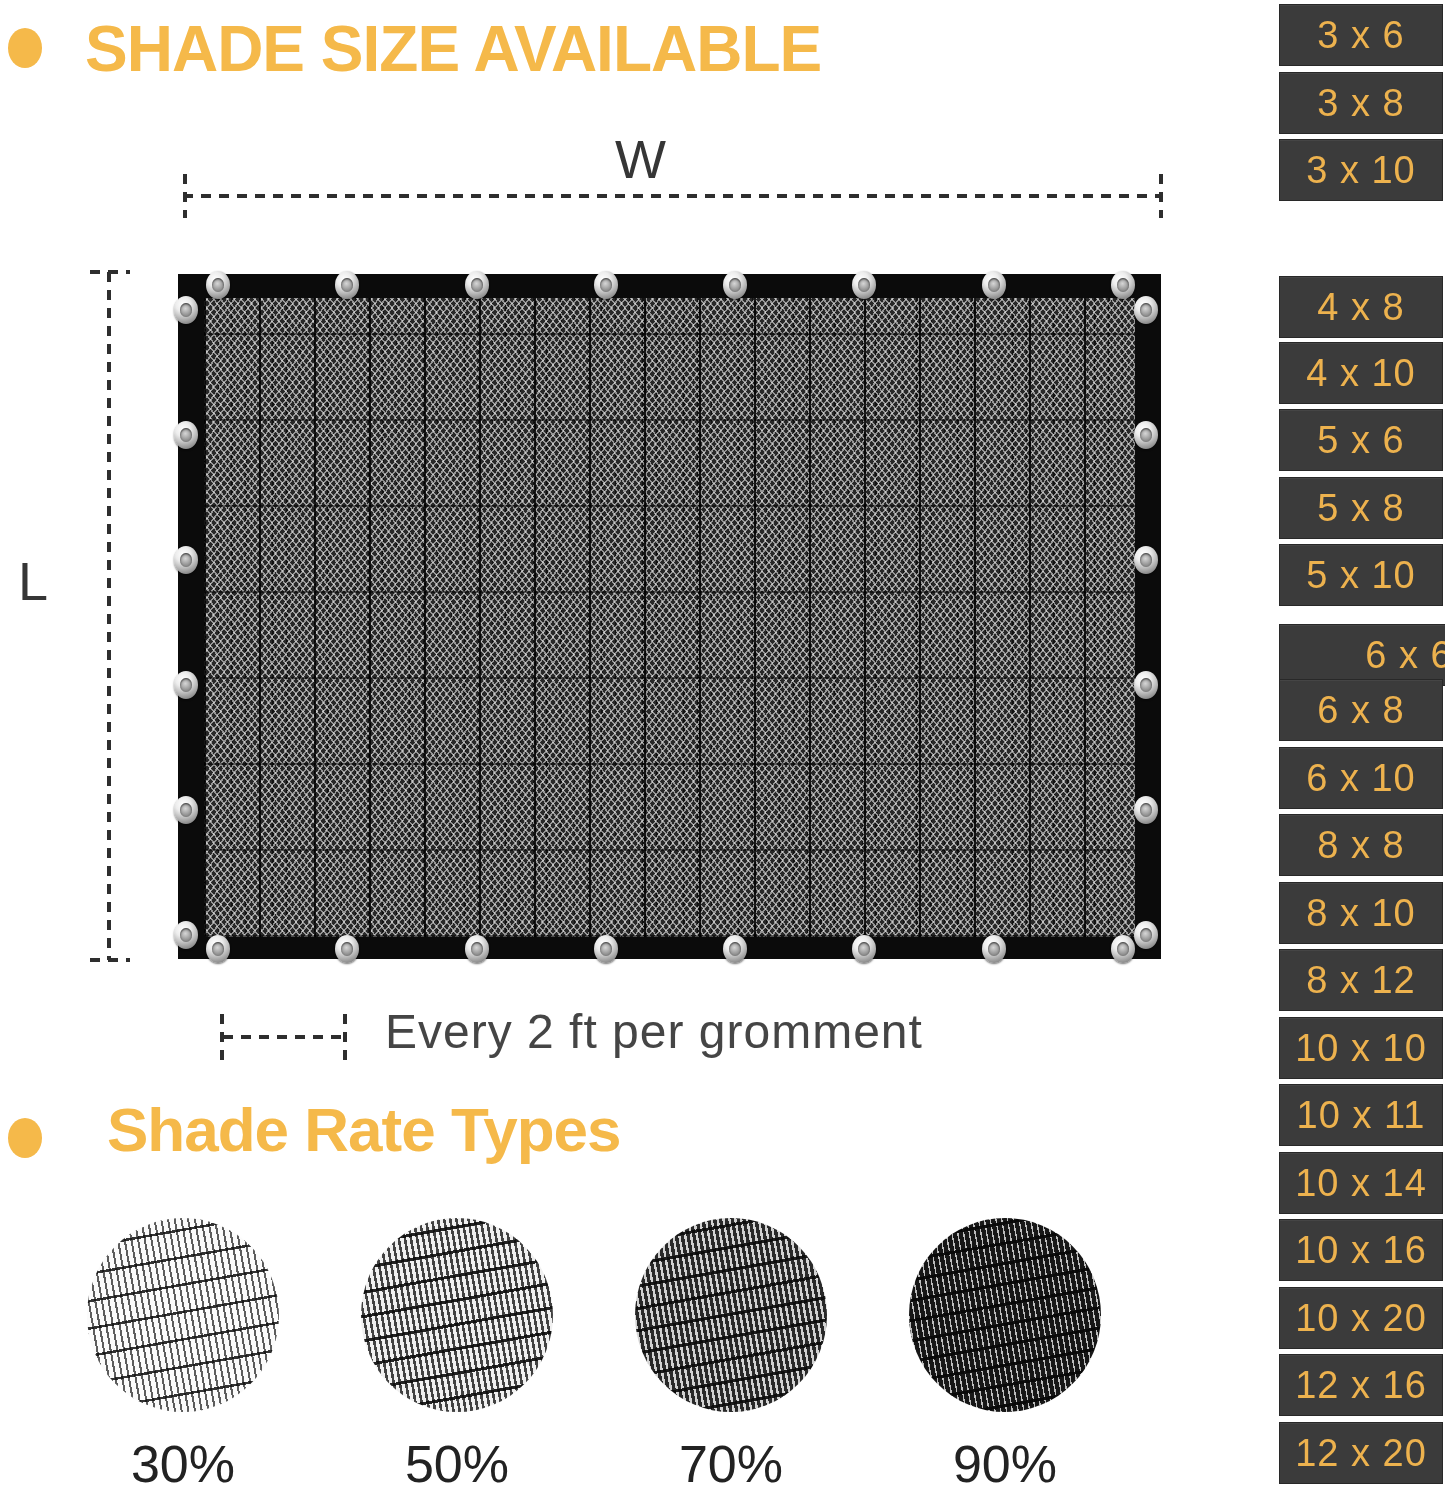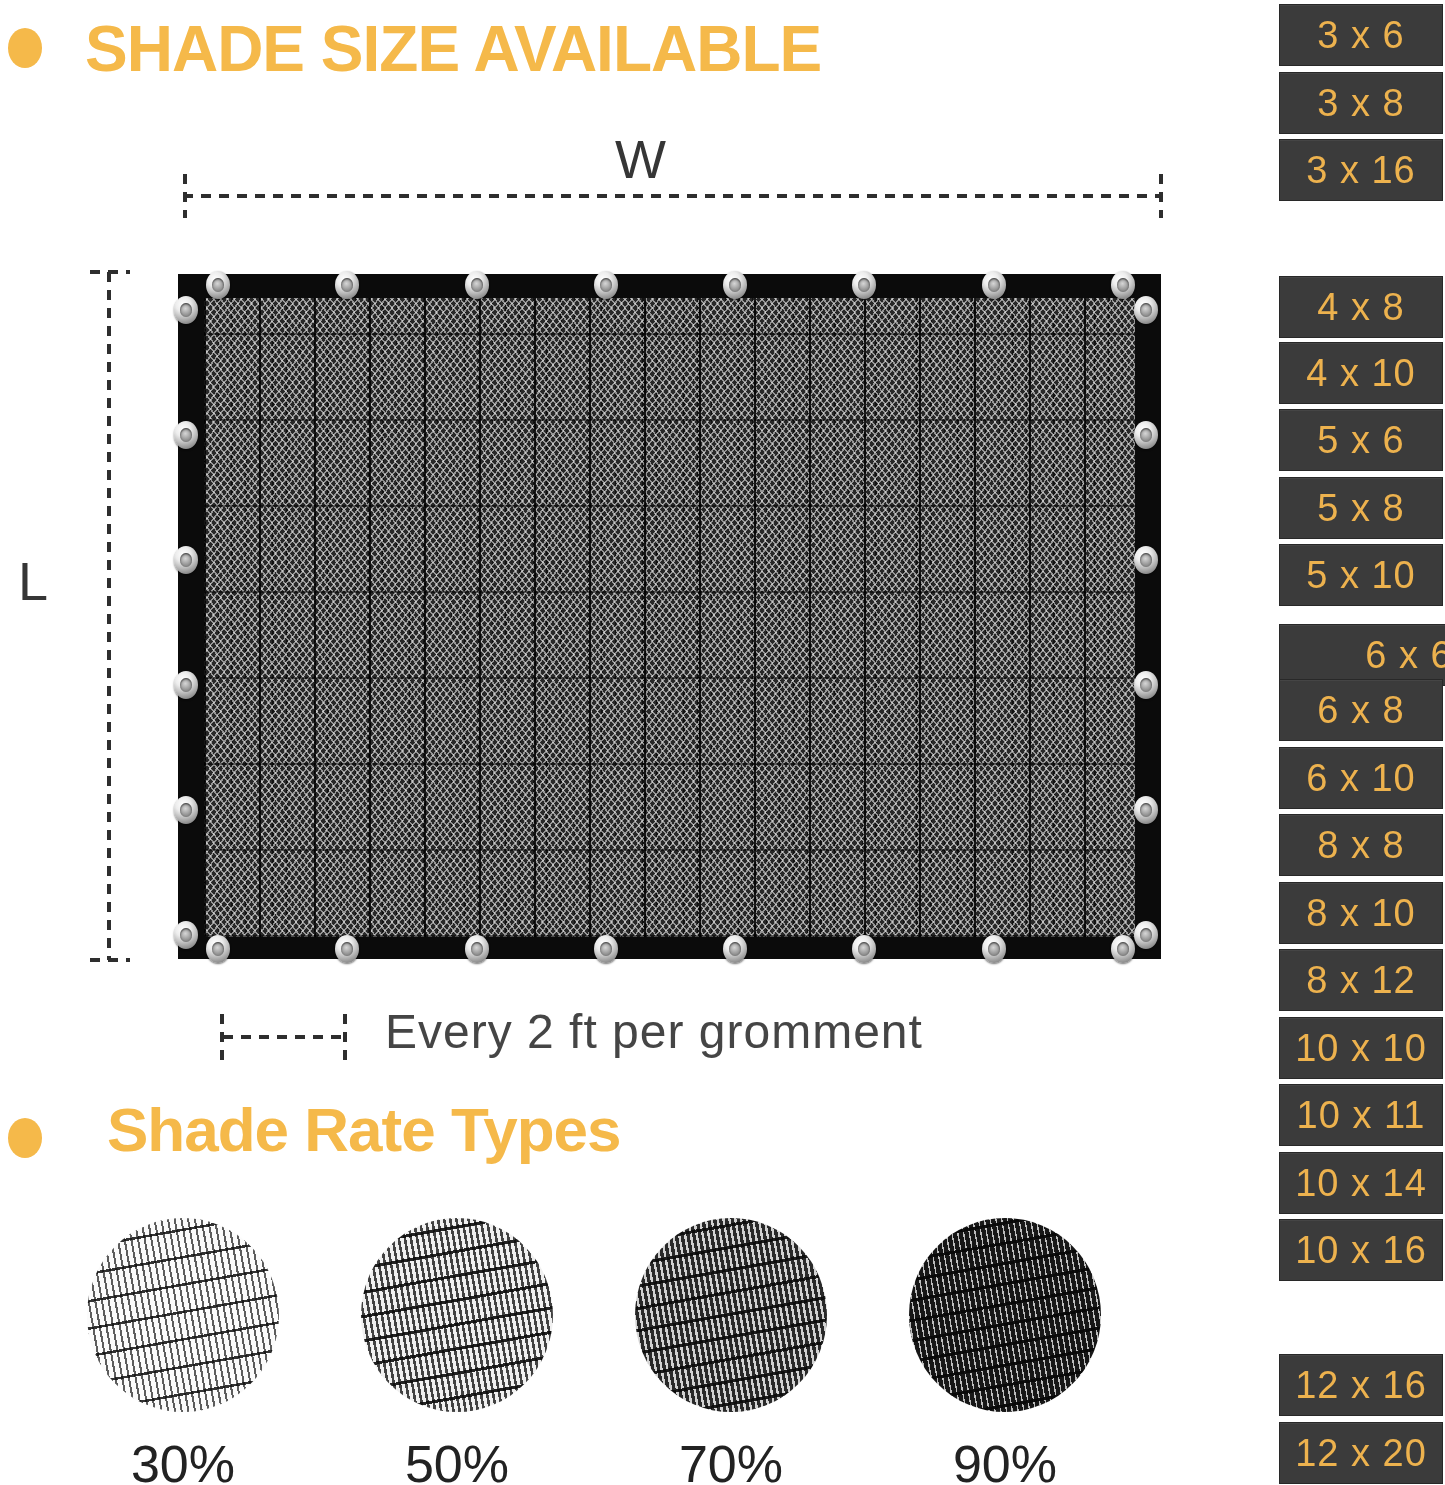--- a/index.html
+++ b/index.html
@@ -192,33 +192,34 @@
       </div>
       <div class="rate-item" style="left: 895px; top: 1218px;">
         <div class="rate-circle rate-90"></div>
         <div class="rate-label">90%</div>
       </div>
     </div>
 
   <div class="size-col" id="size-col">
       <div class="size-box" style="top: 4px;">3 x 6</div>
       <div class="size-box" style="top: 72px;">3 x 8</div>
-      <div class="size-box" style="top: 139px;">3 x 16</div>
+      <div class="size-box" style="top: 139px;">3 x 10</div>
       <div class="size-box" style="top: 276px;">4 x 8</div>
       <div class="size-box" style="top: 342px;">4 x 10</div>
       <div class="size-box" style="top: 409px;">5 x 6</div>
       <div class="size-box" style="top: 477px;">5 x 8</div>
       <div class="size-box" style="top: 544px;">5 x 10</div>
       <div class="size-box" style="top: 624px; padding-left: 48px;">6 x 6</div>
       <div class="size-box" style="top: 679px;">6 x 8</div>
       <div class="size-box" style="top: 747px;">6 x 10</div>
       <div class="size-box" style="top: 814px;">8 x 8</div>
       <div class="size-box" style="top: 882px;">8 x 10</div>
       <div class="size-box" style="top: 949px;">8 x 12</div>
       <div class="size-box" style="top: 1017px;">10 x 10</div>
       <div class="size-box" style="top: 1084px;">10 x 11</div>
       <div class="size-box" style="top: 1152px;">10 x 14</div>
       <div class="size-box" style="top: 1219px;">10 x 16</div>
+      <div class="size-box" style="top: 1287px;">10 x 20</div>
       <div class="size-box" style="top: 1354px;">12 x 16</div>
       <div class="size-box" style="top: 1422px;">12 x 20</div>
     </div>
 
 </div>
 
 </body></html>

